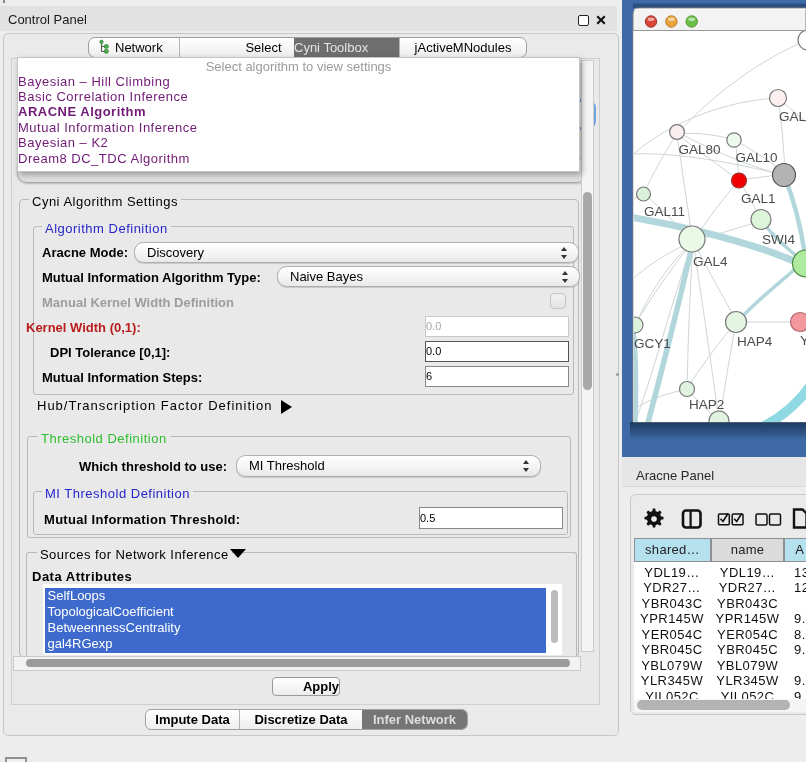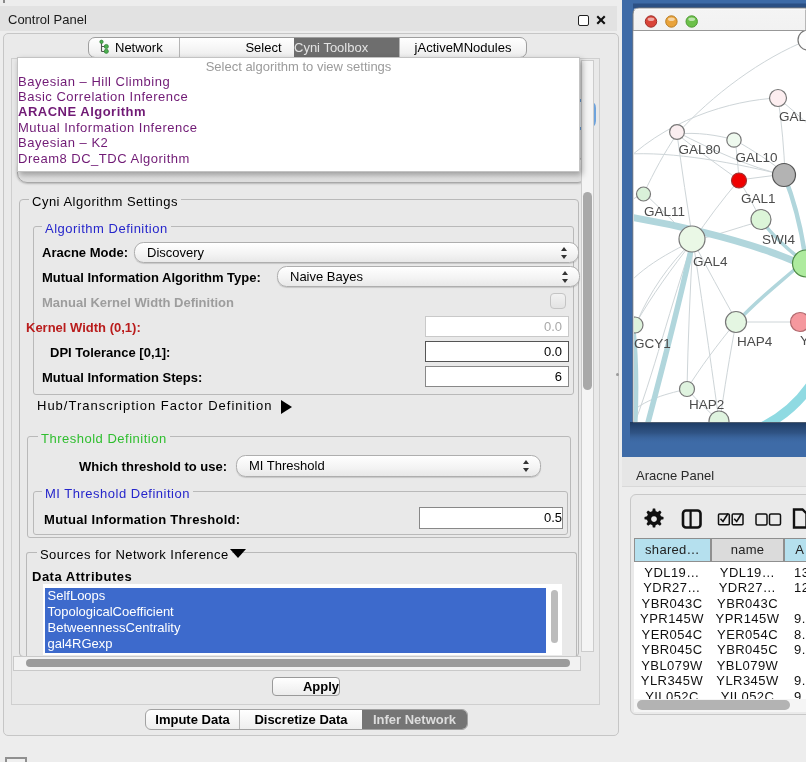--- a/index.html
+++ b/index.html
@@ -15,21 +15,21 @@
          background:linear-gradient(#ffffff, #f3f3f3 60%, #e8e8e8);
          box-shadow:0 1px 1px rgba(0,0,0,0.15);font-size:13px;padding-left:12px;}
   .combo .ct{position:absolute;left:12px;top:2px;color:#000;}
   .stepper{position:absolute;right:10px;top:3.5px;width:7px;height:12px;}
   .stepper .up{position:absolute;top:0;left:0;width:0;height:0;
       border-left:3.5px solid transparent;border-right:3.5px solid transparent;
       border-bottom:4.5px solid #333;}
   .stepper .dn{position:absolute;bottom:0;left:0;width:0;height:0;
       border-left:3.5px solid transparent;border-right:3.5px solid transparent;
       border-top:4.5px solid #333;}
-  .tfield{position:absolute;background:#fff;font-size:13px;text-align:right;}
+  .tfield{position:absolute;background:#fff;font-size:11px;text-align:left;}
 </style>
 </head>
 <body>
 
 <div class="abs" style="left:3px;top:0;width:2px;height:3px;background:#8a8a8a;"></div>
 
 <div class="abs" style="left:0;top:6px;width:617px;height:25px;background:#e2e2e2;"></div>
 <div class="abs" style="left:8px;top:12px;font-size:13px;color:#1a1a1a;">Control Panel</div>
 
 <div class="abs" style="left:578px;top:15px;width:9px;height:9px;border:1.5px solid #222;border-radius:2px;background:#fff;"></div>

